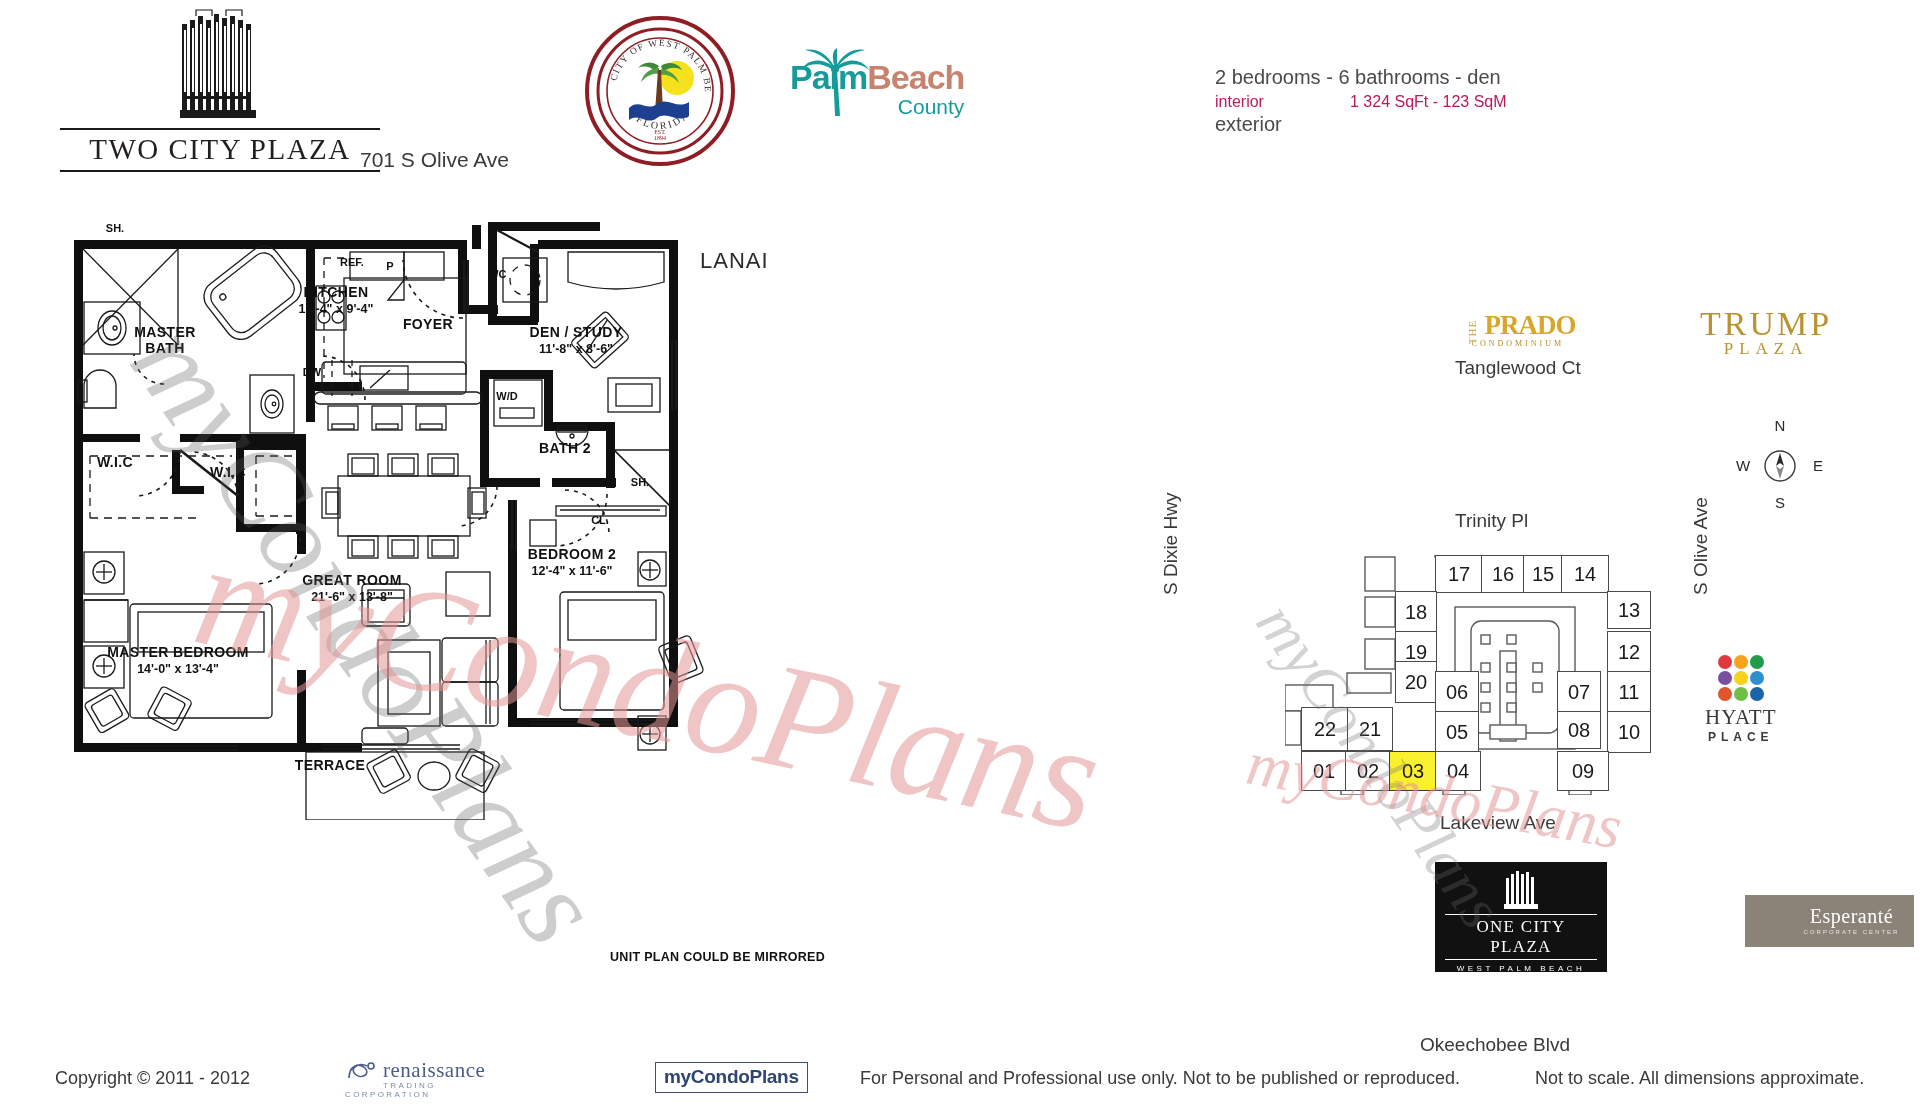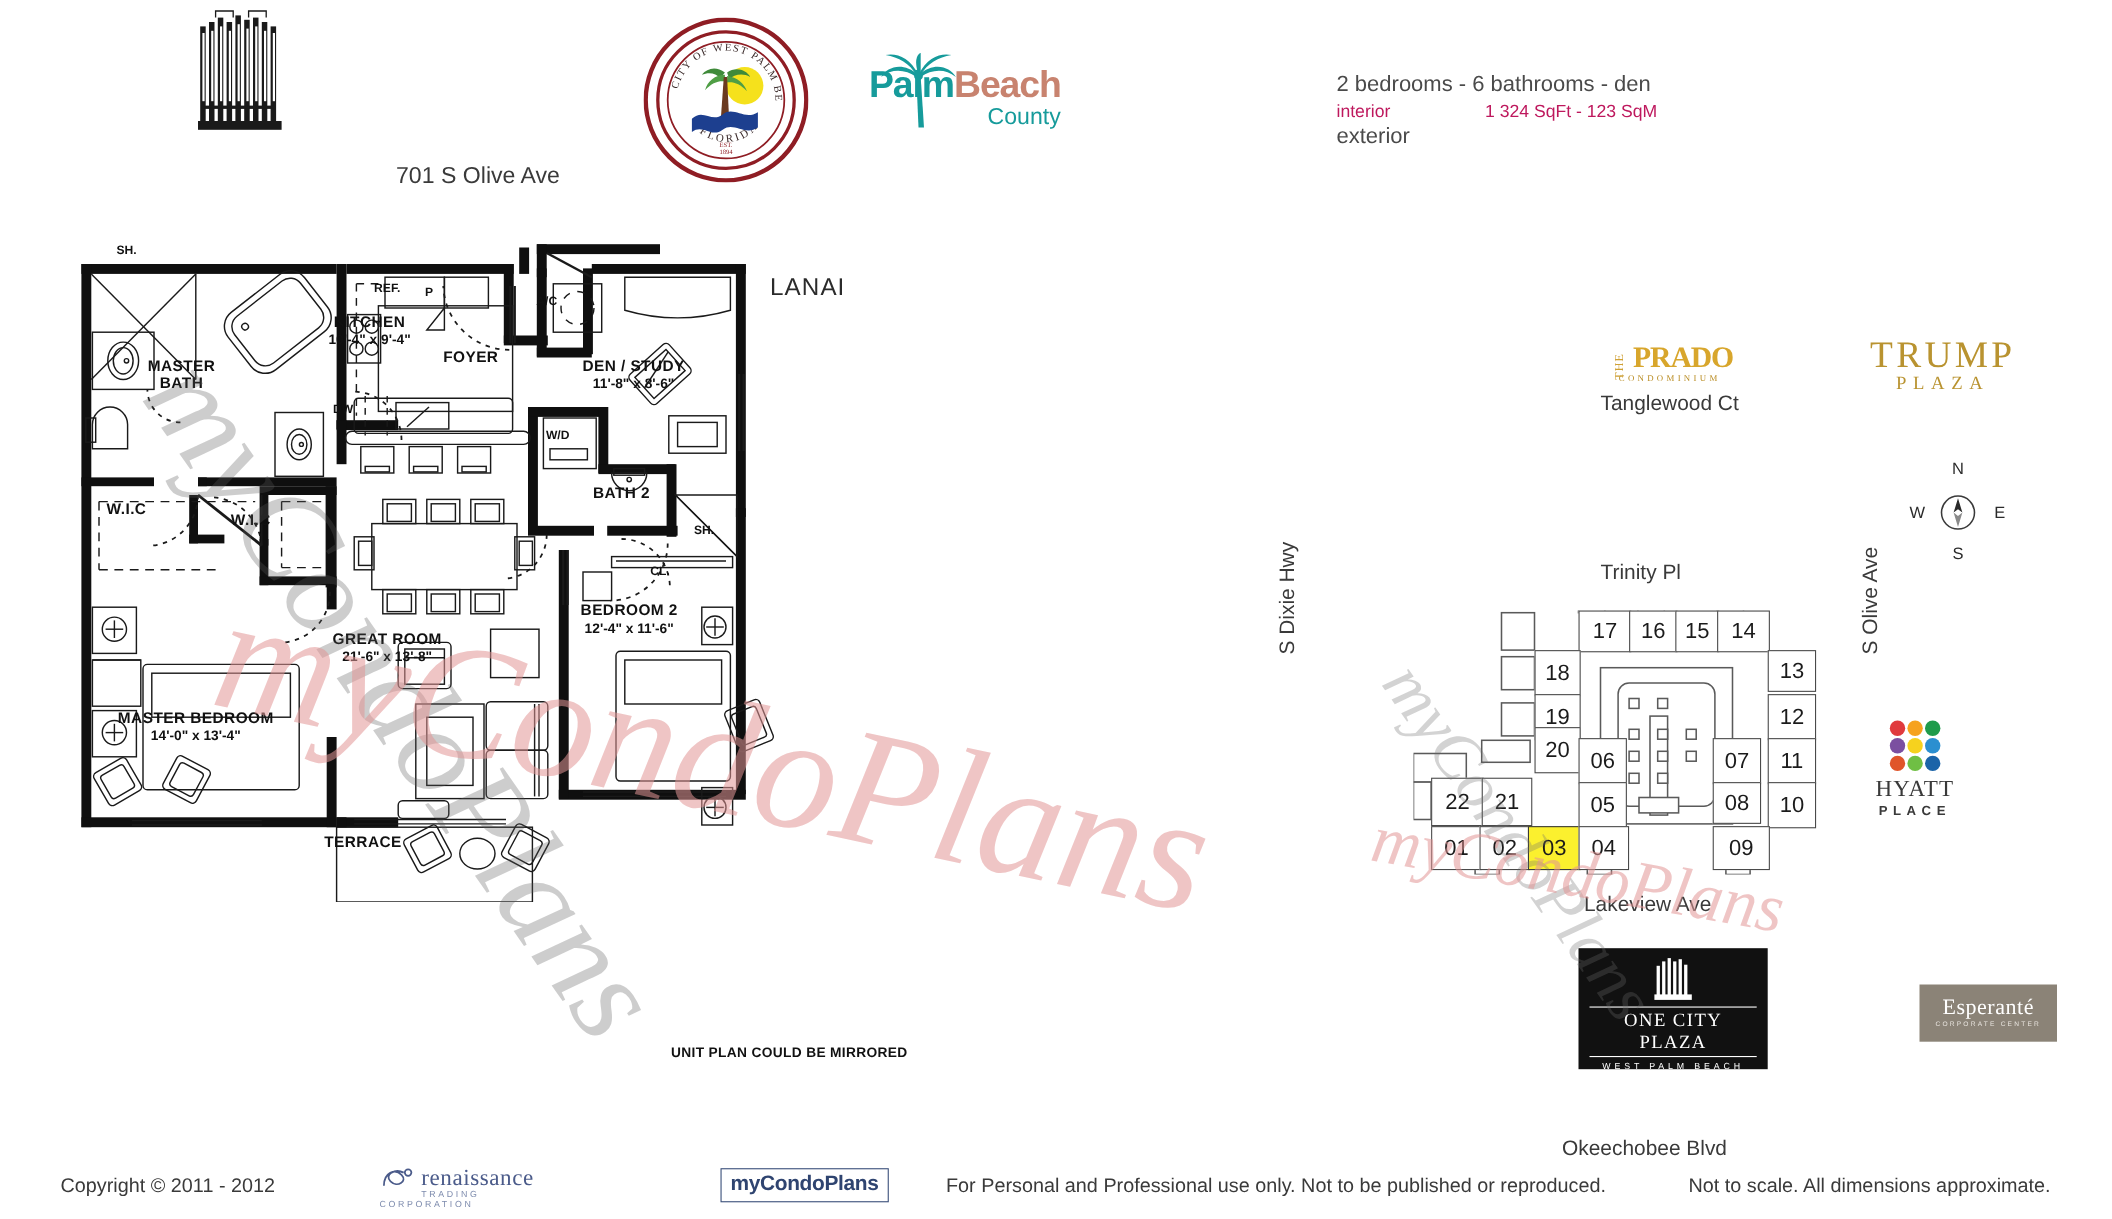--- a/index.html
+++ b/index.html
@@ -49,21 +49,21 @@
   #trump-2{font-family:"Liberation Serif",serif;font-size:17px;letter-spacing:6px;color:#b99330;margin-top:-4px;}
 
   #compass{left:1735px;top:418px;width:90px;height:95px;}
   #hyatt{left:1705px;top:655px;text-align:center;}
   #hyatt-dots{width:46px;height:46px;margin:0 auto 4px;display:grid;
               grid-template-columns:repeat(3,1fr);grid-template-rows:repeat(3,1fr);gap:2px;}
   #hyatt-t1{font-family:"Liberation Serif",serif;font-size:21px;letter-spacing:1px;color:#3a3a3a;}
   #hyatt-t2{font-family:"Liberation Sans",sans-serif;font-size:12px;letter-spacing:5px;color:#3a3a3a;font-weight:bold;}
 
   #esper{left:1745px;top:895px;width:125px;height:52px;background:#8b8377;
-         color:#fff;text-align:center;}
+         color:#fff;text-align:center;padding-left:44px;}
   #esper-1{font-family:"Liberation Serif",serif;font-size:20px;padding-top:10px;letter-spacing:.5px;}
   #esper-2{font-size:6px;letter-spacing:2px;margin-top:1px;color:#e8e4de;}
 
   #ocp{left:1435px;top:862px;width:172px;height:110px;background:#111;color:#fff;text-align:center;}
   #ocp-t1{font-family:"Liberation Serif",serif;font-size:17px;letter-spacing:1.3px;
           border-top:1px solid #fff;border-bottom:1px solid #fff;margin:0 10px;padding:2px 0;}
   #ocp-t2{font-size:8px;letter-spacing:3.5px;margin-top:4px;}
 
   
   .street{font-size:19px;color:#3a3a3a;}
@@ -139,20 +139,21 @@
         <rect x="64" y="18" width="2" height="66"></rect>
       <rect x="72" y="16" width="2" height="68"></rect>
         <rect x="80" y="20" width="2" height="64"></rect>
       <rect x="88" y="22" width="2" height="62"></rect>
     </g>
     <g stroke="#1a1a1a" stroke-width="1.2" fill="none">
       <path d="M36 8 L36 2 L52 2 L52 8"></path>
         <path d="M66 8 L66 2 L82 2 L82 8"></path>
     </g>
   </svg>
+  <div id="tcp-name">TWO CITY PLAZA</div>
 </div>
 <div class="abs nosel" id="hdr-addr">701 S Olive Ave</div>
 
 <svg class="abs nosel" id="seal" viewBox="0 0 150 150">
   <circle cx="75" cy="75" r="73" fill="#fff" stroke="#8f1d24" stroke-width="4"></circle>
   <circle cx="75" cy="75" r="62" fill="#fff" stroke="#8f1d24" stroke-width="3"></circle>
   <circle cx="75" cy="75" r="53" fill="#fff" stroke="#8f1d24" stroke-width="1.6"></circle>
   <defs>
     <path id="arcTop" d="M 75,75 m -45,0 a 45,45 0 1,1 90,0" fill="none"></path>
     <path id="arcBot" d="M 75,75 m -38,0 a 38,38 0 1,0 76,0" fill="none"></path>

